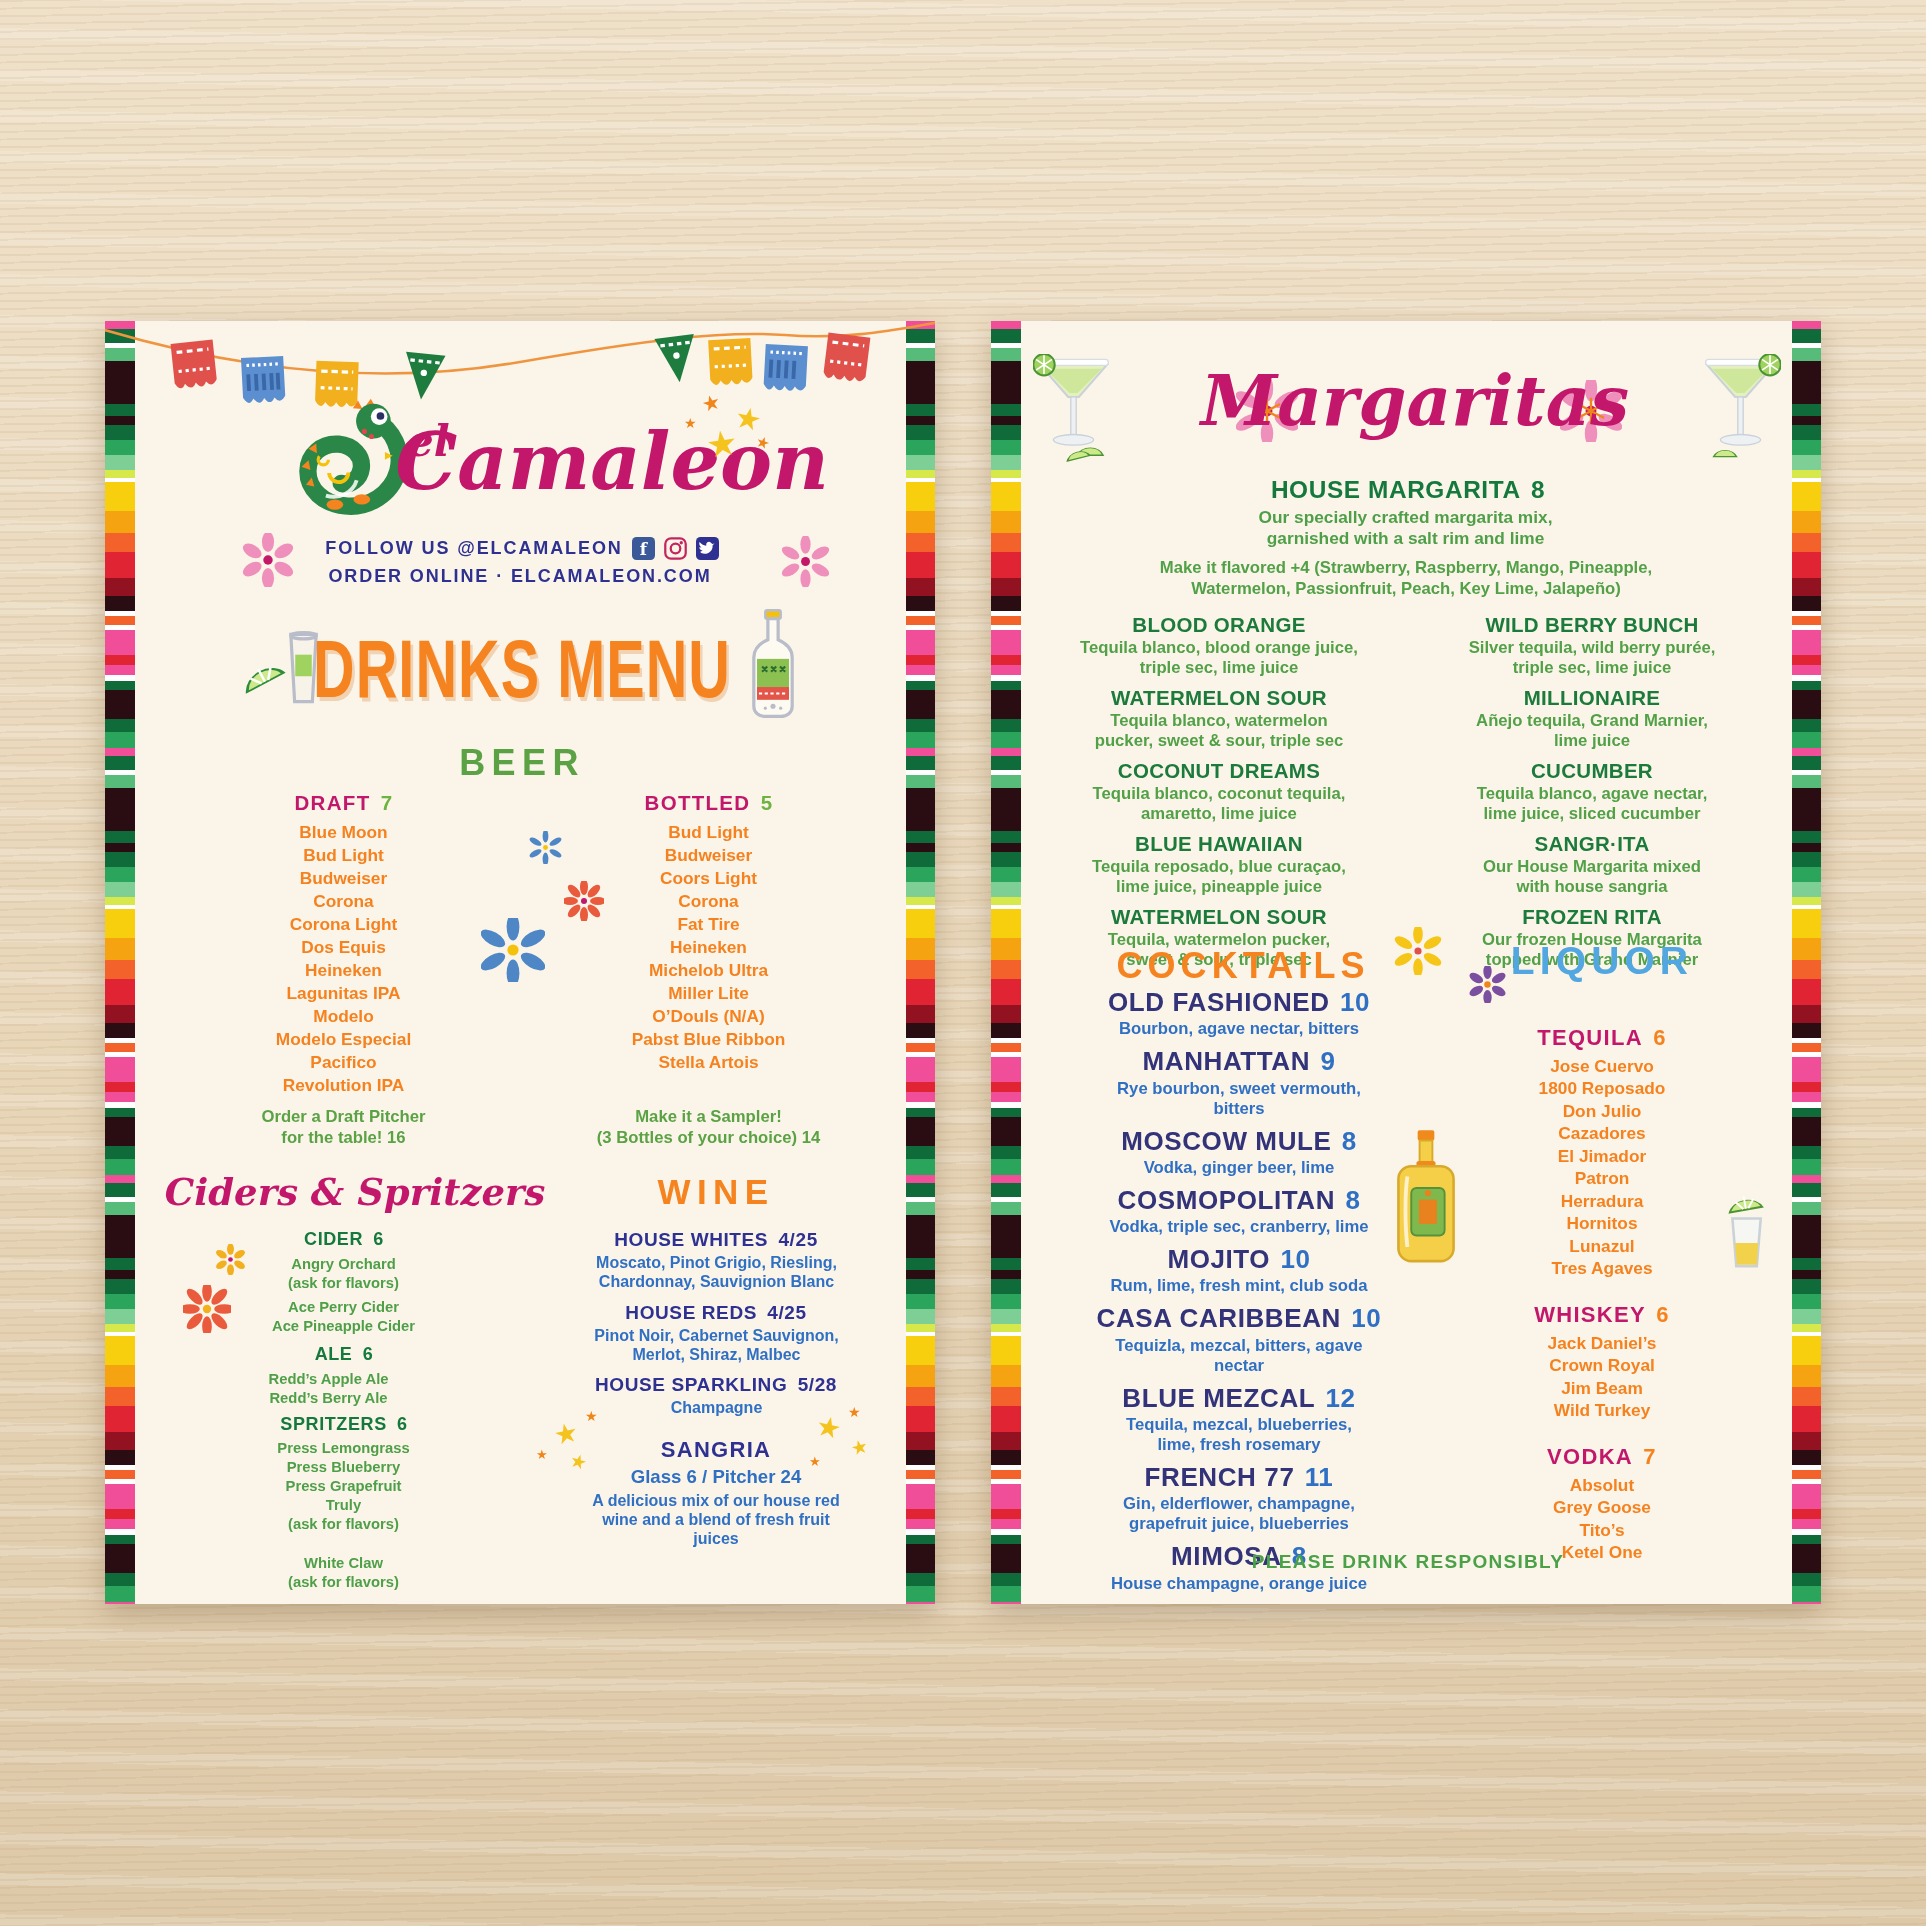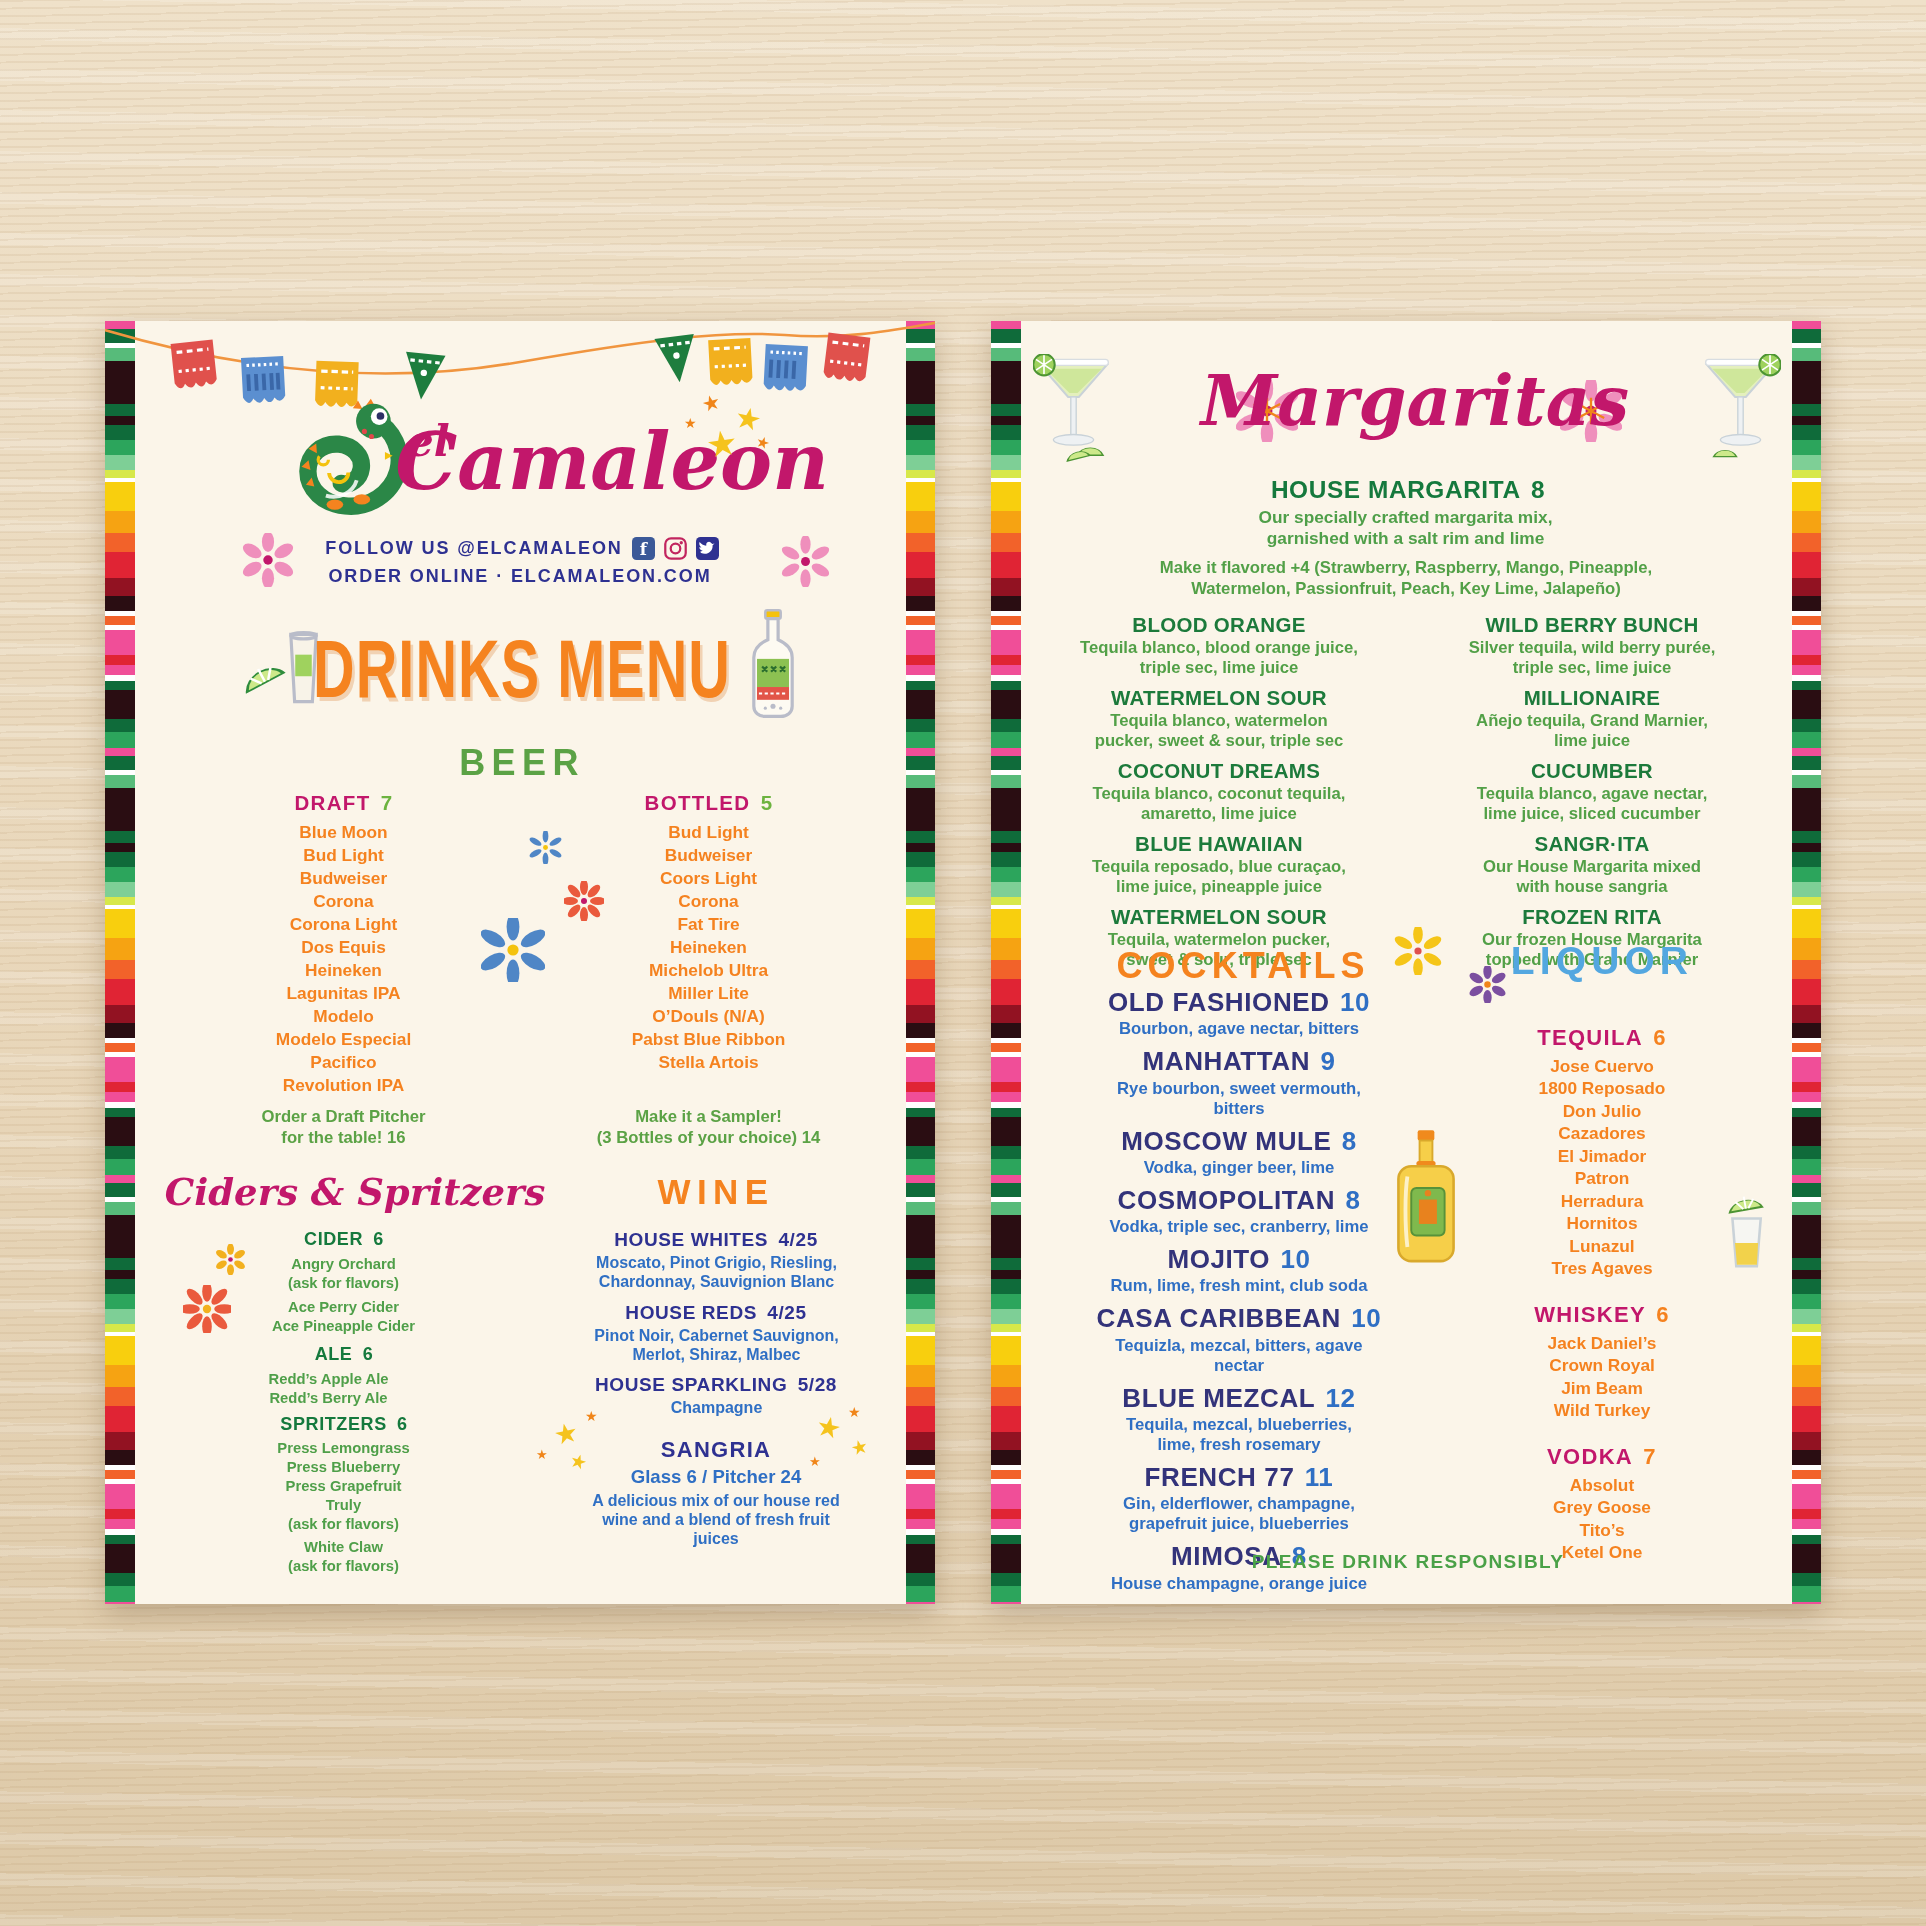--- a/index.html
+++ b/index.html
@@ -332,21 +332,21 @@
     </div>
     <div class="tb" style="left:239px;top:1093px;">
       <span class="h-cider">SPRITZERS</span><span class="h-cider price-g">6</span>
     </div>
     <div class="wb list-gr" style="left:65px;top:1118px;width:347px;">
       <div>Press Lemongrass</div>
       <div>Press Blueberry</div>
       <div>Press Grapefruit</div>
       <div>Truly</div>
       <div>(ask for flavors)</div>
-      <div style="margin-top:4px">White Claw</div>
+      <div style="margin-top:20px">White Claw</div>
       <div>(ask for flavors)</div>
     </div>
 
     <div class="tb h-wine" style="left:611px;top:851px;">WINE</div>
     <div class="tb" style="left:611px;top:908px;">
       <span class="h-wine-item">HOUSE WHITES</span><span class="h-wine-item price-b">4/25</span>
     </div>
     <div class="wb wine-desc" style="left:419px;top:932px;width:385px;">
       <div>Moscato, Pinot Grigio, Riesling,</div>
       <div>Chardonnay, Sauvignion Blanc</div>

